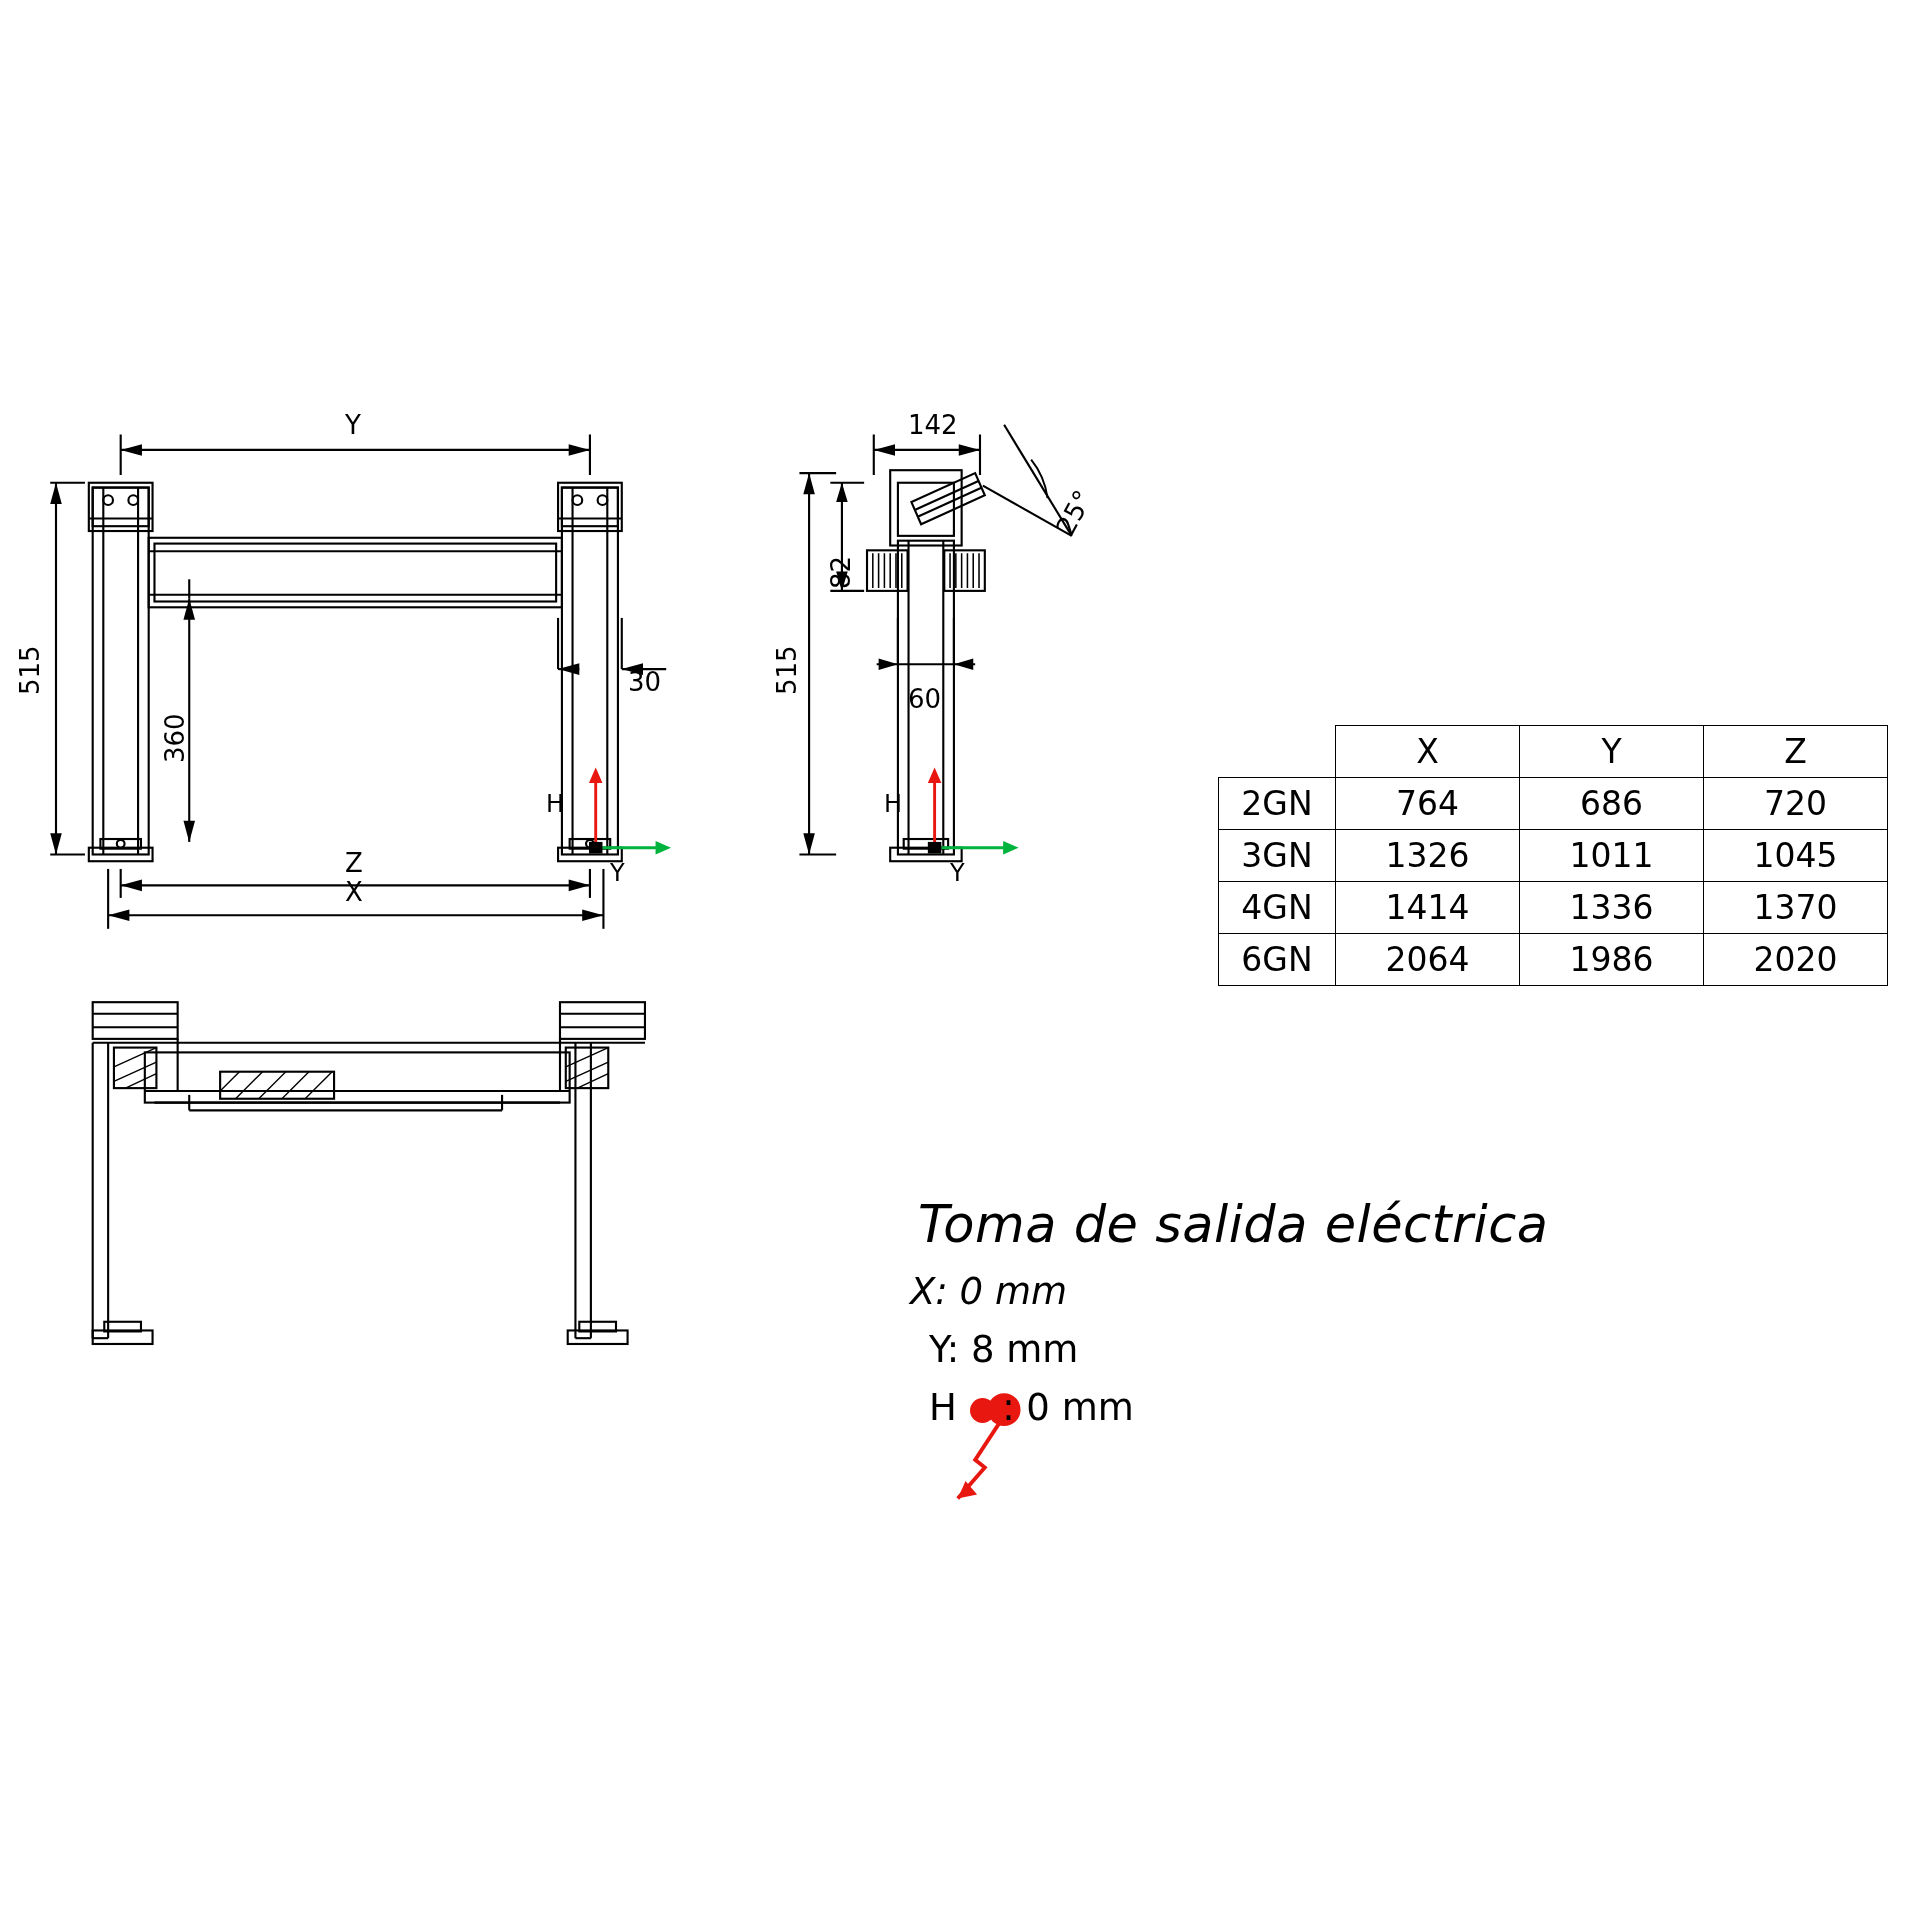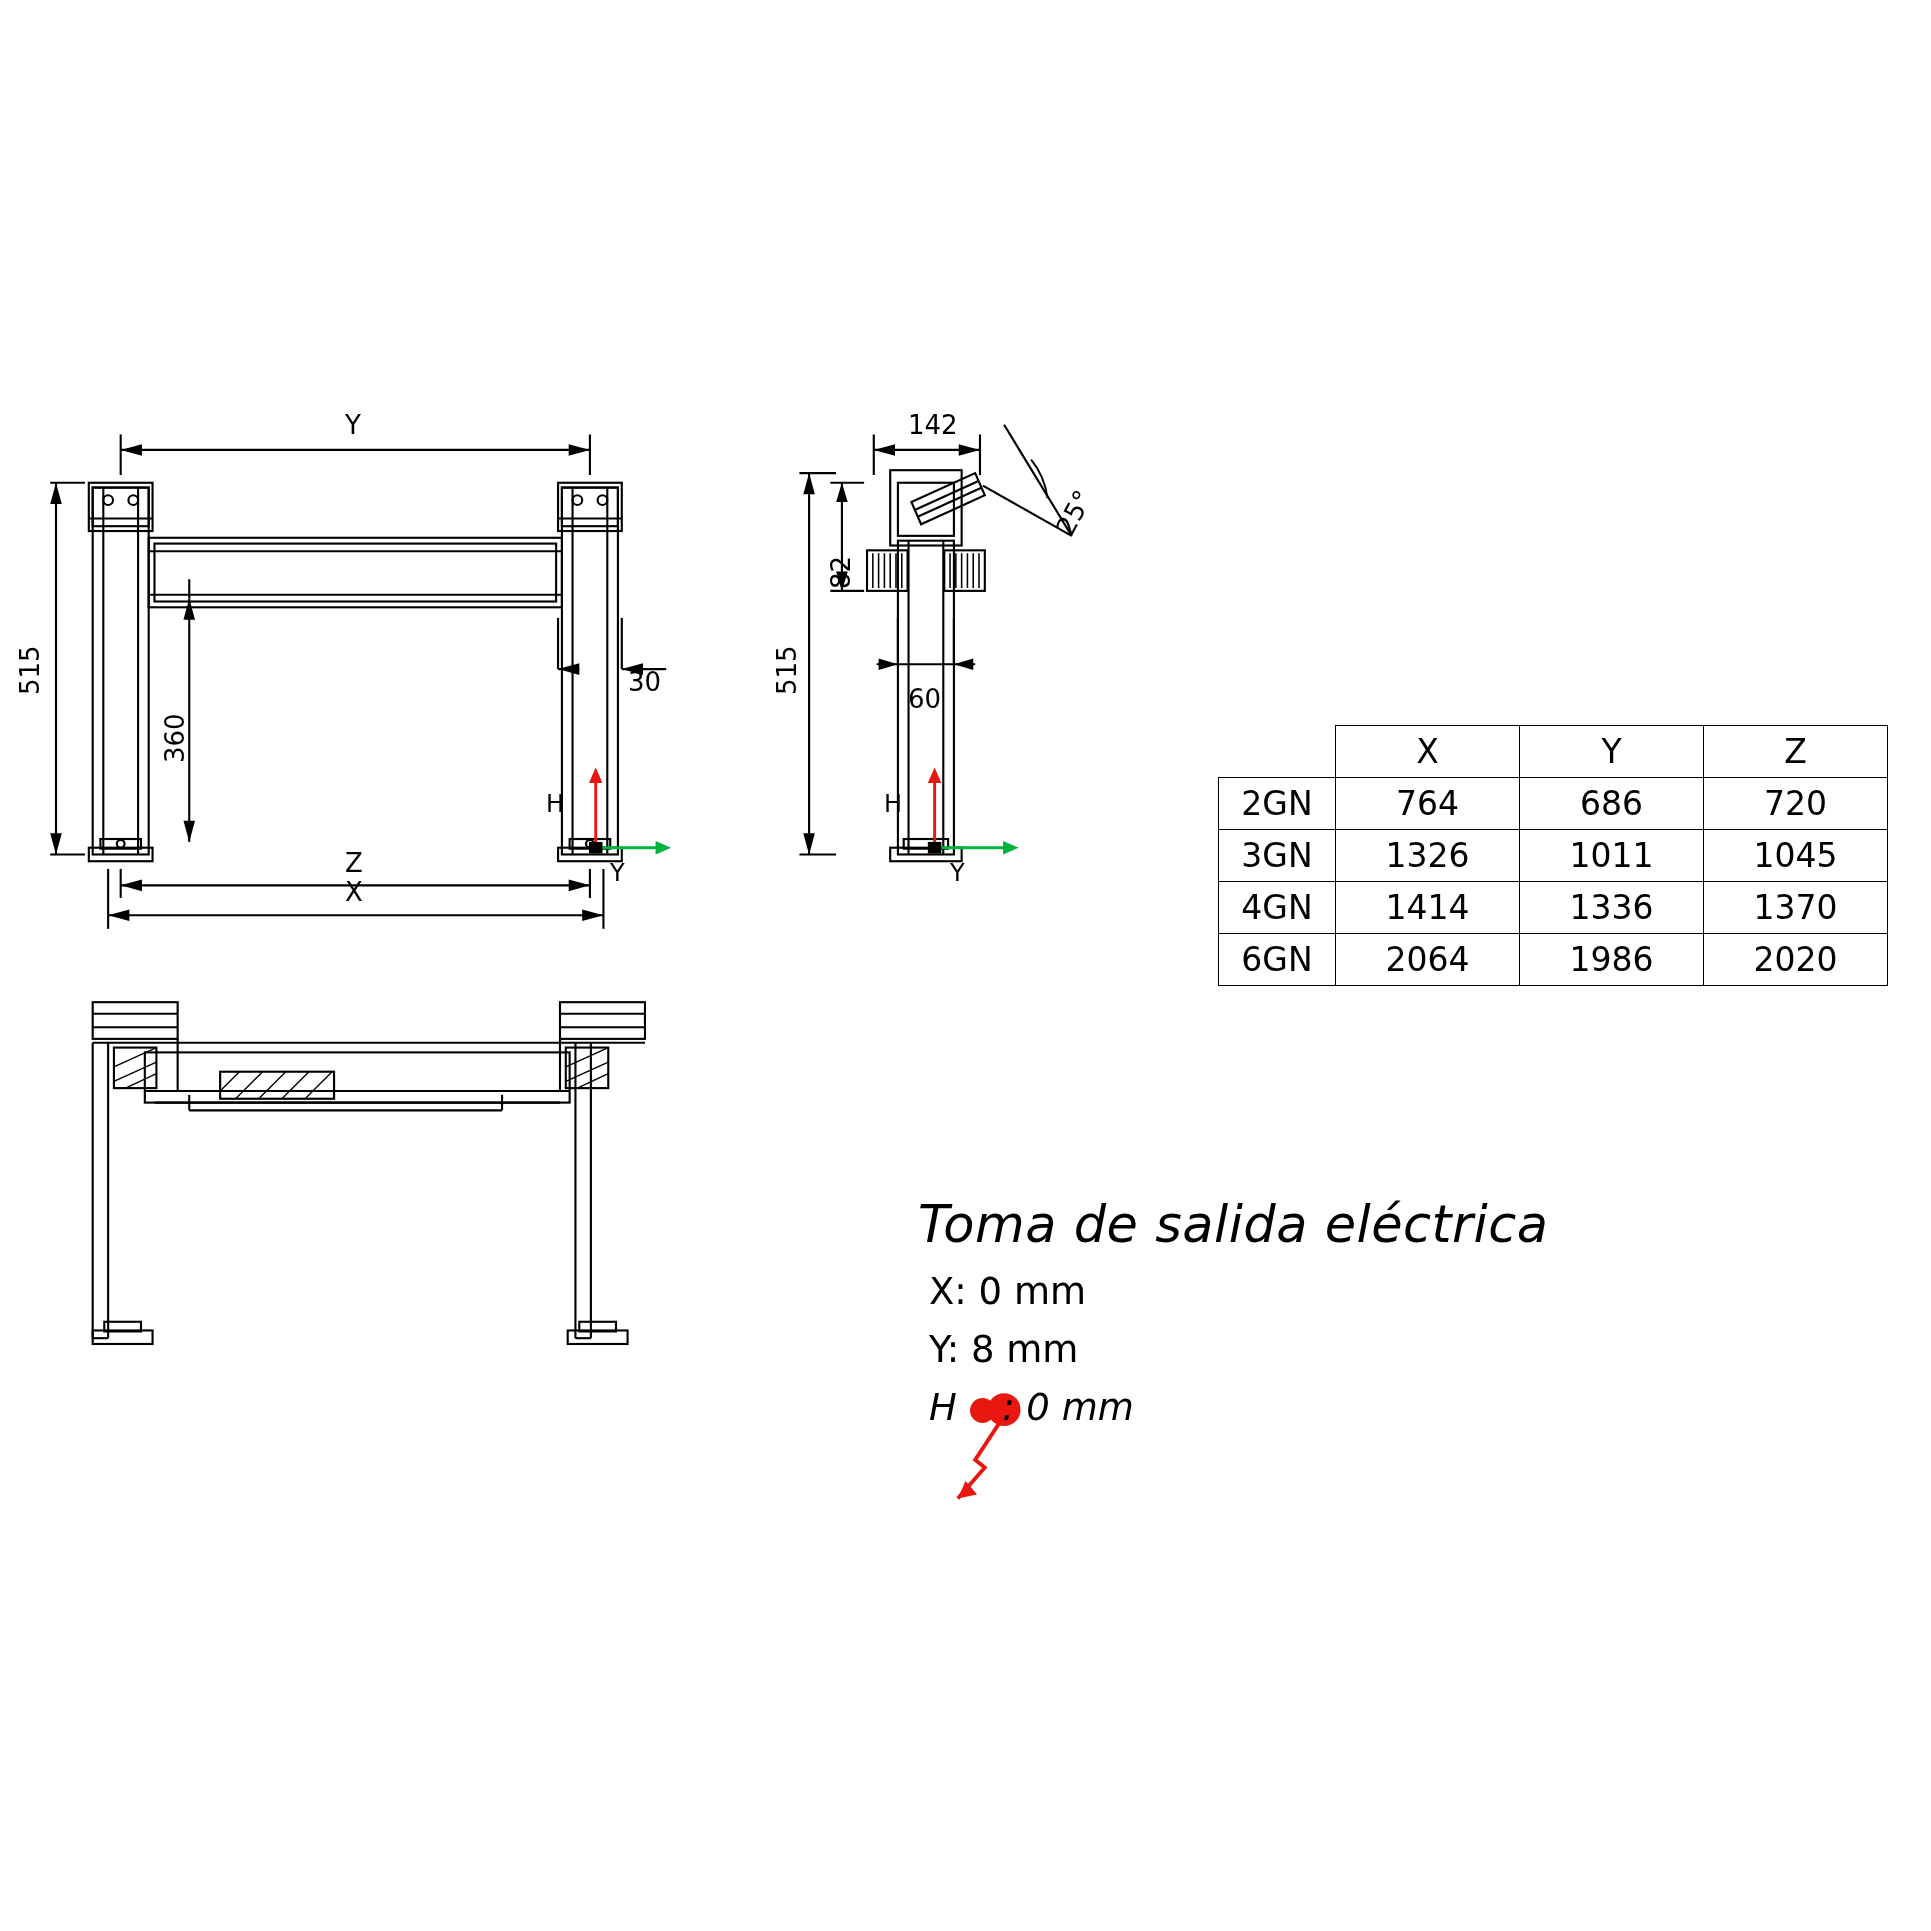--- a/index.html
+++ b/index.html
@@ -11,23 +11,23 @@
   .axis{font-size:24px;}
   
   .spec-table{position:absolute;left:1218px;top:725px;border-collapse:collapse;}
   .spec-table td,.spec-table th{border:1.9px solid #000;font-family:"DejaVu Sans",sans-serif;font-size:33px;font-weight:normal;text-align:center;padding:0;height:51px;}
   .spec-table .corner{border:none;width:116px;}
   .spec-table .rowhead{width:116px;text-align:center;margin-top:12px;}
   .spec-table .colw{width:183px;}
   
   .caption{position:absolute;left:918px;top:1195px;font-size:51px;letter-spacing:0.5px;font-style:italic;}
   .coord{position:absolute;font-size:37px;}
-  .cx{left:929px;top:1270px;}
+  .cx{left:910px;top:1270px;font-style:italic;}
   .cy{left:929px;top:1328px;}
-  .ch{left:929px;top:1386px;font-style:italic;}
+  .ch{left:929px;top:1386px;}
   .reddot{display:inline-block;width:25px;height:25px;border-radius:50%;background:#e8170f;vertical-align:-2.9px;margin:0 6.8px 0 13.5px;}
 </style>
 </head>
 <body>
 
 <div class="sheet">
 <svg width="1931" height="1931" viewBox="0 0 2000 2000">
   <g stroke="#000" fill="none" stroke-width="2.2" shape-rendering="geometricPrecision">
 
     <rect x="96" y="505" width="58" height="380"></rect>

